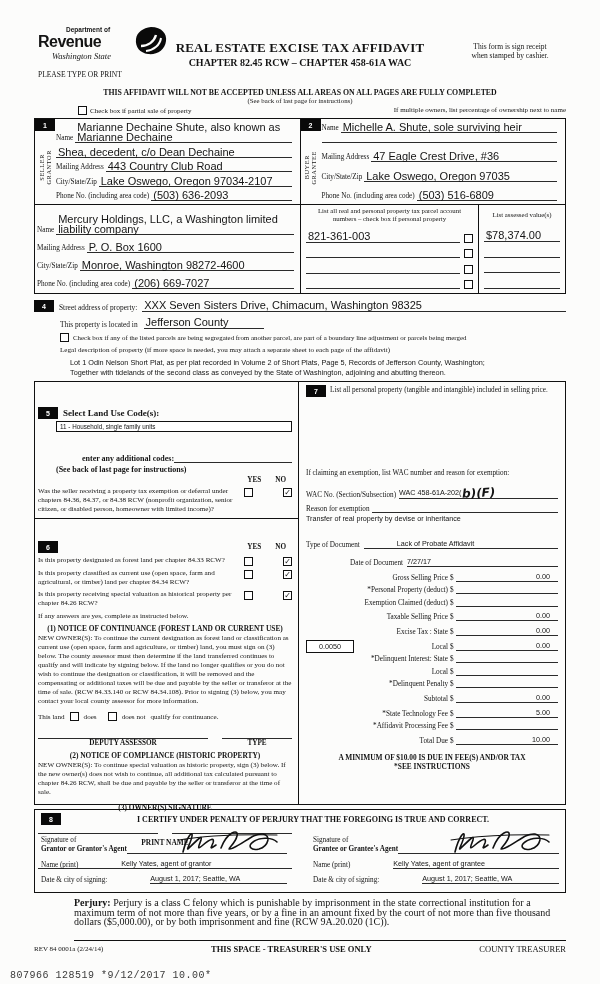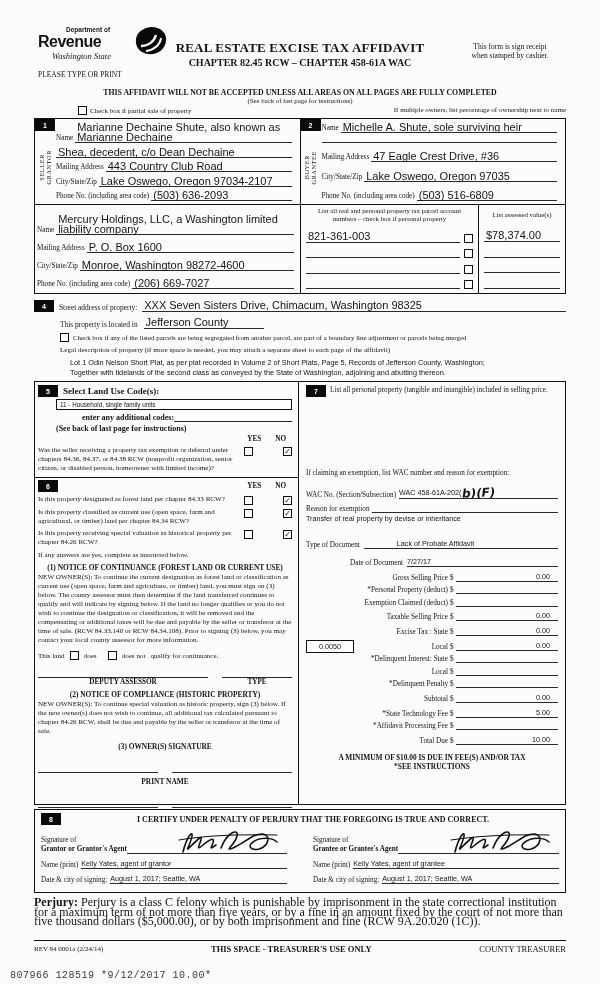--- a/index.html
+++ b/index.html
@@ -6,21 +6,21 @@
   body { background: #fff; }
   .page {
     width: 600px; height: 984px; background: #fcfcfb; color: #141414;
     font-family: "Liberation Serif", serif; position: relative; overflow: hidden;
     padding: 24px 34px 0 34px;
   }
   .sans { font-family: "Liberation Sans", sans-serif; }
   .b { font-weight: bold; }
   .ctr { text-align: center; }
   .ul { border-bottom: 1px solid #2a2a2a; }
-  .flex { display: flex; }
+  .flex { display: flex; margin-top: 22px; }
   .f1 { flex: 1; }
 
   
   .hdr { position: relative; height: 62px; }
   .logo { position: absolute; left: 4px; top: 2px; width: 140px; }
   .logo-dept { font-family:"Liberation Sans",sans-serif; font-size:6.5px; font-weight:bold; margin-left:28px; }
   .logo-rev  { font-family:"Liberation Sans",sans-serif; font-size:16px; font-weight:bold; letter-spacing:-0.5px; }
   .logo-st   { font-size:8.5px; font-style:italic; margin-left:14px; }
   .logo-mark { position:absolute; left:96px; top:0; }
   .title-blk { text-align:center; padding-top:16px; }
@@ -98,23 +98,23 @@
 
   
   .sec8 { border:1.3px solid #111; border-top:none; margin-top:4px; padding:3px 6px 8px 6px; position:relative; border:1.3px solid #111;}
   .certline { display:flex; align-items:center; gap:6px; }
   .cert { flex:1; text-align:center; font-weight:bold; font-size:8px; }
   .sigcols { display:flex; gap:26px; margin-top:3px; }
   .sigcol { flex:1; font-size:7.2px; }
   .sigrow { display:flex; align-items:flex-end; position:relative; height:26px; }
   .siglab { line-height:9px; flex:none; }
   .sigink { position:absolute; right:4px; bottom:-2px; }
-  .srow { display:flex; align-items:flex-end; margin-top:5px; }
-
-  .perjury { font-size:12px; line-height:9.5px; margin-top:5px; border-bottom:1.6px solid #111; padding-bottom:13px; }
+  .srow { display:flex; align-items:flex-end; margin-top:5px;gap:40px; }
+
+  .perjury { font-size:10px; line-height:9.5px; margin-top:5px; border-bottom:1.6px solid #111; padding-bottom:13px;margin-left:40px; }
   .footrow { display:flex; align-items:center; justify-content:space-between; margin-top:3px; }
   .stamp { font-family:"Liberation Mono",monospace; font-size:10px; color:#3a3a3a; margin-top:16px; margin-left:-24px; letter-spacing:0.5px; }
 </style>
 </head>
 <body>
 
 <div class="page">
 
   <div class="hdr">
     <div class="logo">

